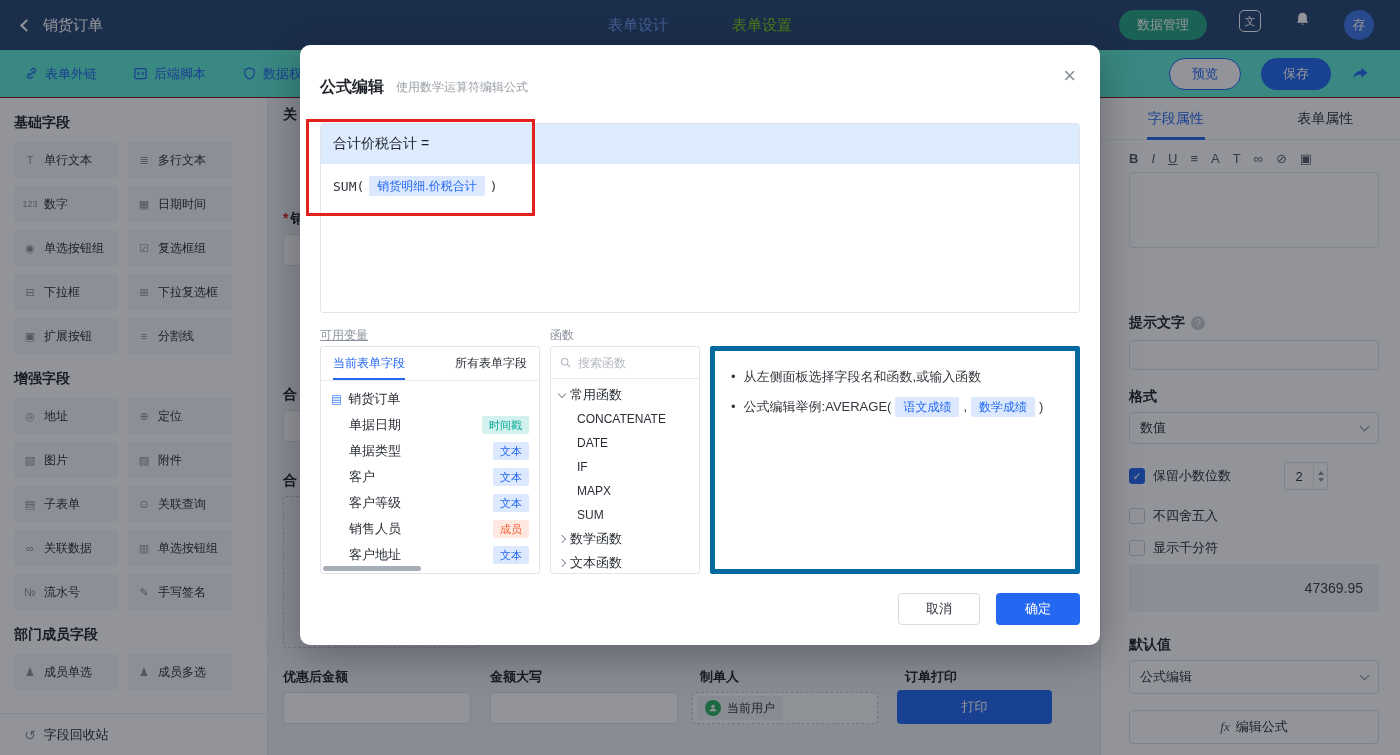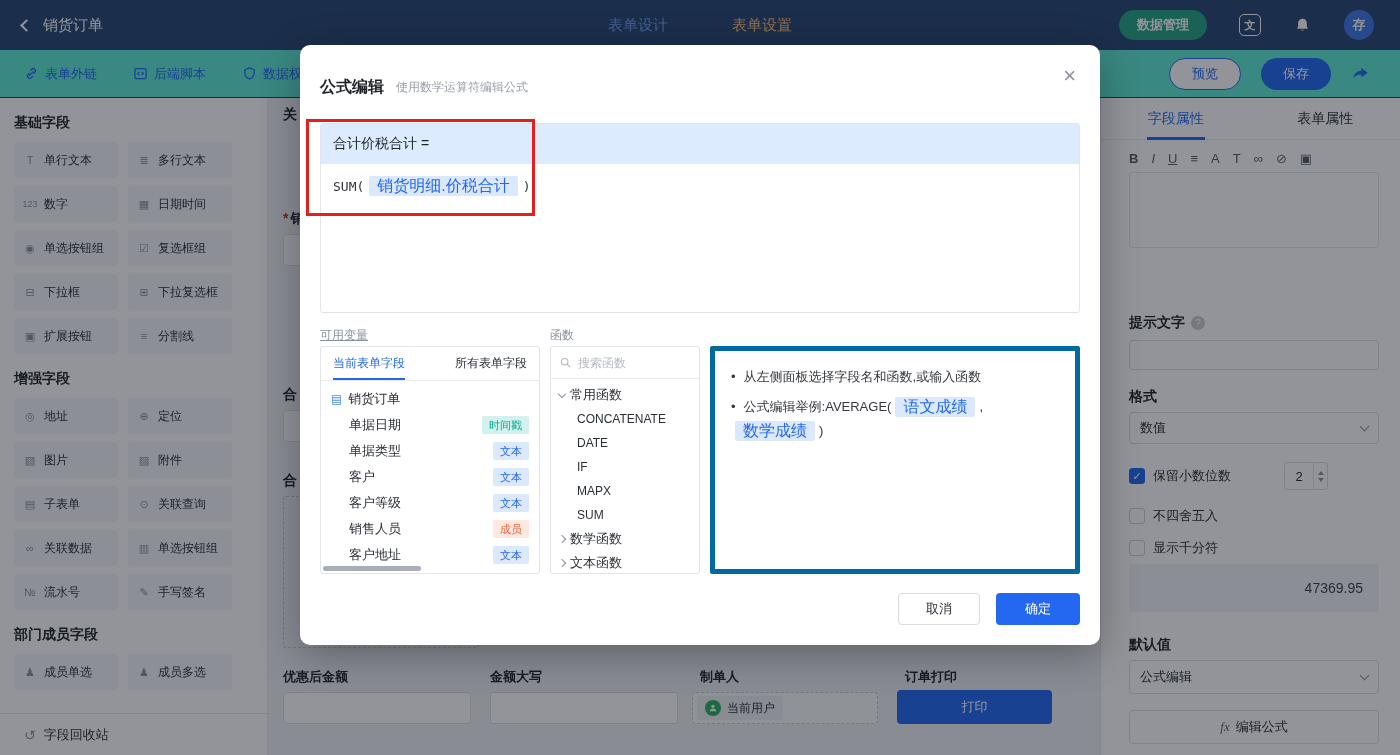--- a/index.html
+++ b/index.html
@@ -6,23 +6,23 @@
   html,body{width:1400px;height:755px;overflow:hidden;}
   body{font-family:"Liberation Sans","DejaVu Sans",sans-serif;background:#eef0f4;color:#1f2329;}
   .page{position:relative;width:1400px;height:755px;overflow:hidden;}
 
   
   .topbar{position:absolute;top:0;left:0;right:0;height:50px;background:#274672;display:flex;align-items:center;color:#fff;z-index:1;}
   .tb-left{display:flex;align-items:center;gap:12px;padding-left:22px;width:300px;}
   .chev-left{width:9px;height:9px;border-left:2px solid #fff;border-bottom:2px solid #fff;transform:rotate(45deg);display:inline-block;}
   .tb-title{font-size:15px;}
   .tb-center{position:absolute;left:50%;transform:translateX(-50%);display:flex;gap:64px;}
-  .tb-tab{font-size:15px;color:#fdba74;cursor:pointer;}
+  .tb-tab{font-size:15px;color:#84cc16;cursor:pointer;}
   .tb-tab.active{color:#6d9cf0;}
-  .tb-right{margin-left:auto;display:flex;align-items:center;gap:32px;padding-right:26px;font-weight:bold;}
+  .tb-right{margin-left:auto;display:flex;gap:32px;padding-right:26px;}
   .btn-data{background:#23a483;border-radius:16px;height:30px;padding:0 18px;display:flex;align-items:center;font-size:13px;color:#fff;}
   .translate-box{width:22px;height:22px;border:1.5px solid #fff;border-radius:5px;font-size:11px;display:flex;align-items:center;justify-content:center;}
   .avatar{width:30px;height:30px;border-radius:50%;background:#3e77e8;display:flex;align-items:center;justify-content:center;font-size:13px;}
 
   
   .subbar{position:absolute;top:50px;left:0;right:0;height:48px;background:#5eead4;border-bottom:1px solid #7f1d1d;display:flex;align-items:center;z-index:1;}
   .sb-left{display:flex;gap:36px;padding-left:24px;align-items:center;}
   .sb-item{display:flex;align-items:center;gap:6px;color:#2468f2;font-size:13px;cursor:pointer;white-space:nowrap;}
   .sb-right{margin-left:auto;display:flex;align-items:center;gap:20px;padding-right:30px;}
   .btn-preview{height:32px;padding:0 22px;border:1px solid #2468f2;color:#2468f2;border-radius:16px;font-size:13px;background:#fff;cursor:pointer;}
@@ -81,21 +81,21 @@
   
   .overlay{position:absolute;inset:0;background:rgba(13,18,28,0.45);z-index:10;}
   .modal{position:absolute;left:300px;top:45px;width:800px;height:600px;background:#fff;border-radius:10px;box-shadow:0 10px 40px rgba(0,0,0,.3);z-index:20;}
   .m-head{position:absolute;top:0;left:0;right:0;height:60px;display:flex;align-items:center;padding:24px 24px 0 20px;}
   .m-title{font-size:16px;font-weight:bold;color:#1f2329;}
   .m-sub{font-size:12px;color:#9aa0a8;margin-left:12px;}
   .m-close{position:absolute;right:24px;top:20px;font-size:22px;color:#8b919a;cursor:pointer;line-height:1;}
   .m-editor{position:absolute;left:20px;right:20px;top:78px;height:190px;border:1px solid #e2e4e9;border-radius:3px;overflow:hidden;cursor:text;}
   .m-target{height:40px;background:#dcebfd;display:flex;align-items:center;padding:0 12px;font-size:14px;color:#1f2329;}
   .m-expr{padding:12px;display:flex;align-items:center;font-family:"DejaVu Sans Mono","Liberation Mono",monospace;font-size:13px;color:#33373d;}
-  .tag{display:inline-block;padding:2px 8px;border-radius:2px;font-size:16px;line-height:16px;white-space:nowrap;font-family:"Liberation Sans","DejaVu Sans",sans-serif;}
+  .tag{display:inline-block;padding:2px 8px;border-radius:2px;font-size:12px;line-height:16px;white-space:nowrap;font-family:"Liberation Sans","DejaVu Sans",sans-serif;}
   .tag[data-color="blue"],.t-blue{background:#dbe8fd;color:#2468f2;}
   .tag[data-color="teal"]{background:#d3f1ee;color:#00a793;}
   .tag[data-color="orange"]{background:#ffe8df;color:#f75e36;}
   .m-expr .tag{margin:0 5px;}
   .panel-label{position:absolute;top:282px;font-size:12px;color:#8a919d;}
   .m-vars{position:absolute;left:20px;top:301px;width:220px;height:228px;border:1px solid #e2e4e9;border-radius:3px;overflow:hidden;}
   .v-tabs{display:flex;justify-content:space-between;align-items:stretch;padding:0 12px;border-bottom:1px solid #e8eaee;height:34px;}
   .v-tab{font-size:12px;color:#2a2f36;display:flex;align-items:center;position:relative;cursor:pointer;}
   .v-tab.active{color:#2468f2;}
   .v-tab.active::after{content:"";position:absolute;bottom:0;left:0;width:100%;height:2px;background:#2468f2;}

